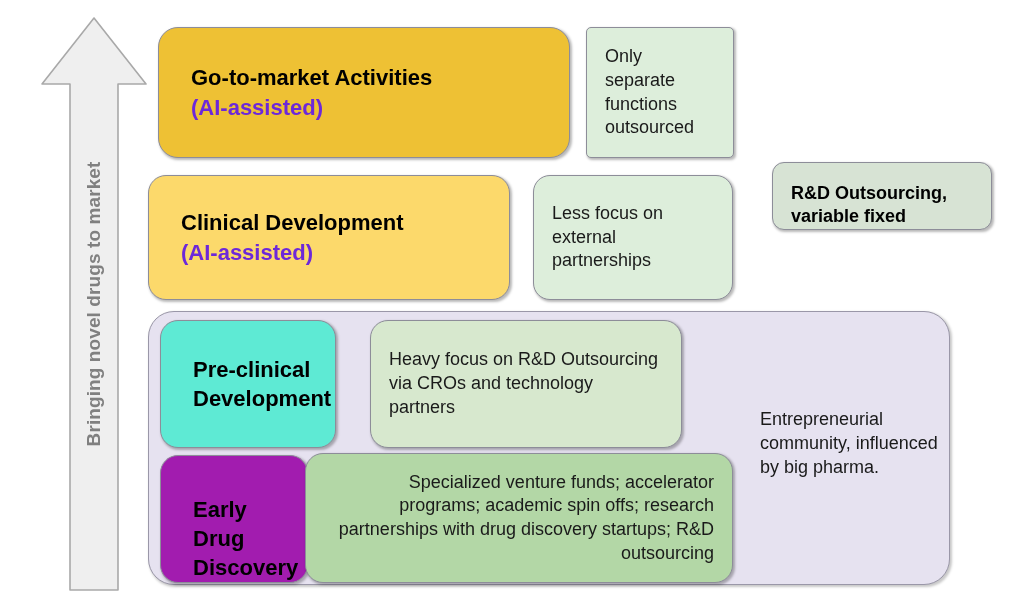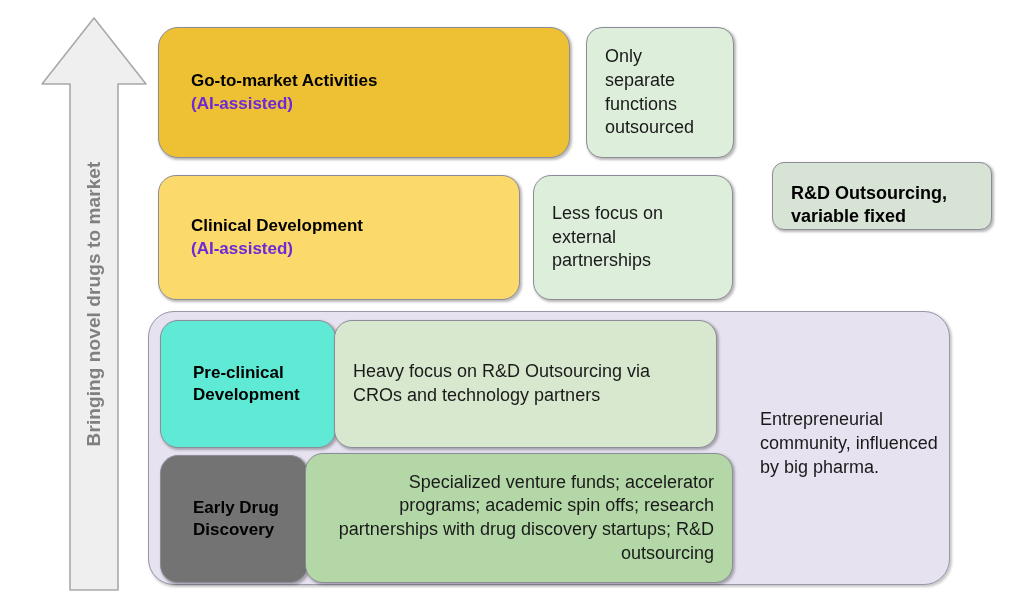--- a/index.html
+++ b/index.html
@@ -51,21 +51,21 @@
     box-shadow: 1.5px 1.5px 2.5px rgba(0,0,0,0.28);
   }
   .box .txt {
     padding: 0 18px;
     line-height: 1.32;
   }
 
   
   .stage .txt {
     font-weight: bold;
-    font-size: 17px;
+    font-size: 22px;
     color: #000000;
     padding-left: 32px;
   }
   .ai-note {
     color: #6d28d9;
     font-weight: bold;
     display: block;
   }
 
   
@@ -75,43 +75,45 @@
     color: #1a1a1a;
   }
 
   
   #box-gtm {
     left: 158px; top: 27px; width: 412px; height: 131px;
     background: #eec134;
     border-radius: 20px;
   }
   #box-clinical {
-    left: 158px; top: 175px; width: 362px; height: 125px;
+    left: 148px; top: 175px; width: 362px; height: 125px;
     background: #fcd96b;
   }
   #box-preclinical {
     left: 160px; top: 320px; width: 176px; height: 128px;
     background: #5eead4;
   }
   #box-earlydrug {
     left: 160px; top: 455px; width: 148px; height: 128px;
-    background: #737373;
+    background: #a21caf;
+    align-items: flex-end;
   }
 
   #note-gtm {
     left: 586px; top: 27px; width: 148px; height: 131px;
     background: #ddeedb;
-    border-radius: 16px;
+    border-radius: 5px;
   }
   #note-clinical {
     left: 533px; top: 175px; width: 200px; height: 125px;
     background: #ddeedb;
+    border-radius: 17px;
   }
   #note-preclinical {
-    left: 334px; top: 320px; width: 383px; height: 128px;
+    left: 370px; top: 320px; width: 312px; height: 128px;
     background: #d7e8ce;
   }
   #note-earlydrug {
     left: 305px; top: 453px; width: 428px; height: 130px;
     background: #b3d7a6;
     text-align: right;
   }
 
   
   #container-ecosystem {

